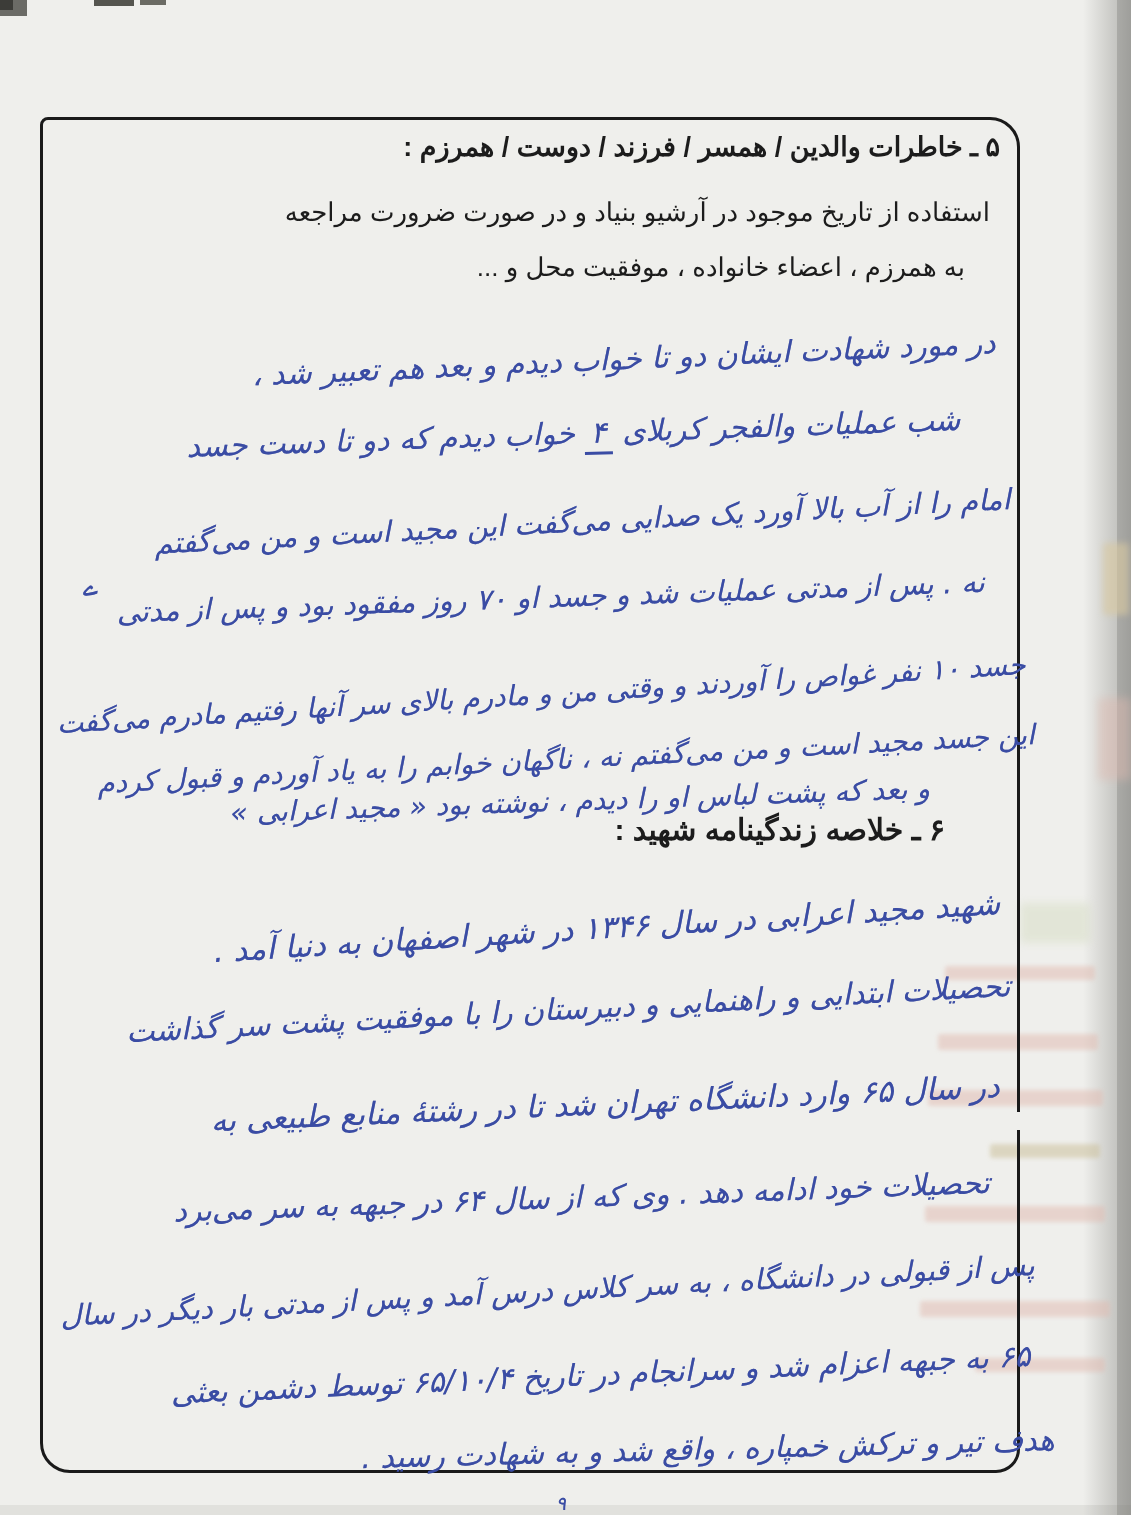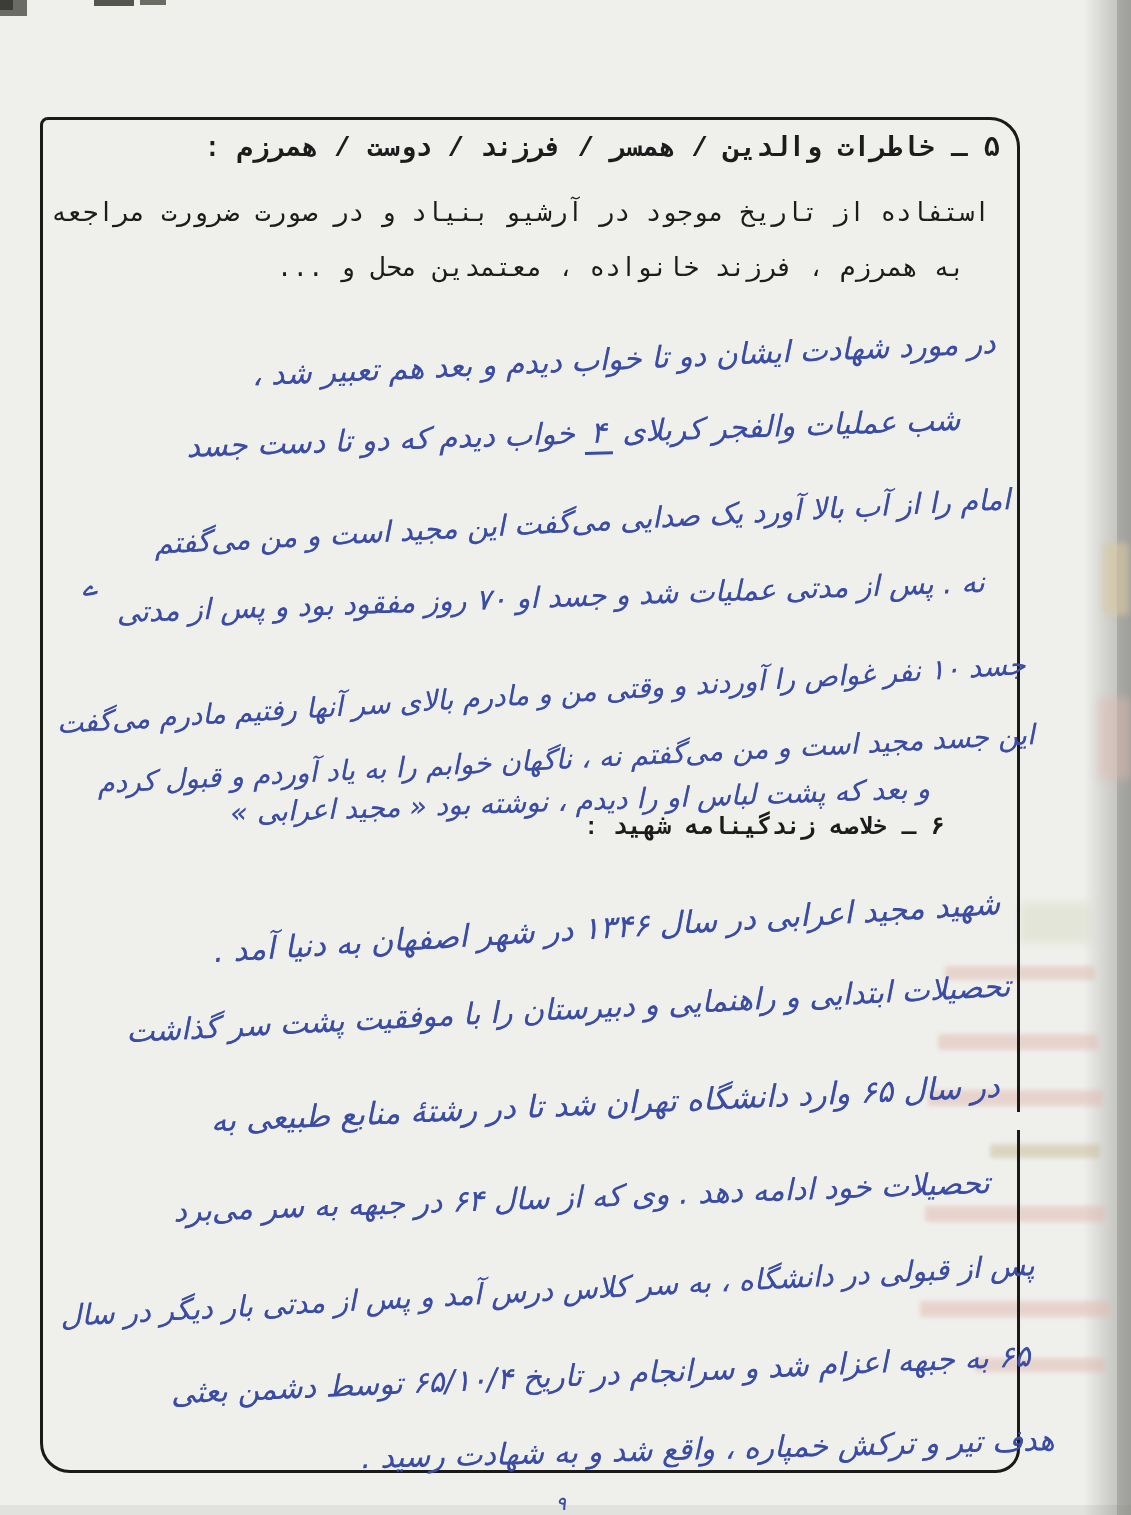--- a/index.html
+++ b/index.html
@@ -19,25 +19,25 @@
   .corner-mark{left:0;top:0;width:27px;height:16px;background:#6b6b66;}
   .corner-mark-dark{left:0;top:0;width:13px;height:10px;background:#3c3c38;}
   .top-dash1{left:94px;top:0;width:40px;height:6px;background:#55554f;}
   .top-dash2{left:140px;top:0;width:26px;height:5px;background:#6b6b64;}
   
   .frame{left:40px;top:117px;width:980px;height:1356px;box-sizing:border-box;
     border:3px solid #1a1a1a;border-radius:8px 30px 24px 30px;}
   .frame-gap{left:1013px;top:1112px;width:10px;height:18px;background:#efefec;}
   
   .print{color:var(--print);direction:rtl;white-space:nowrap;
-    font-family:Liberation Mono, monospace;}
+    font-family:Liberation Sans, sans-serif;}
   .h5{top:131px;right:131px;font-size:27px;font-weight:bold;letter-spacing:.5px;}
   .p1{top:197px;right:141px;font-size:26px;}
   .p2{top:252px;right:166px;font-size:26px;}
-  .h6{top:812px;right:186px;font-size:24px;font-weight:bold;}
+  .h6{top:812px;right:186px;font-size:30px;font-weight:bold;}
   
   .hand{color:var(--ink);direction:rtl;white-space:nowrap;font-style:italic;
     font-family:"DejaVu Sans",sans-serif;transform-origin:100% 50%;
     text-shadow:0 0 .4px rgba(58,76,164,.6);}
   .u{border-bottom:3px solid currentColor;padding:0 6px 2px;}
   .m1{top:325px;right:136px;font-size:30px;transform:rotate(-2.5deg);}
   .m2{top:402px;right:171px;font-size:30px;transform:rotate(-2deg);}
   .m3{top:482px;right:121px;font-size:29px;transform:rotate(-3deg);}
   .m4{top:565px;right:146px;font-size:29px;transform:rotate(-2deg);}
   .m5{top:648px;right:106px;font-size:28px;transform:rotate(-3.5deg);}
@@ -85,21 +85,21 @@
 <div class="abs ghost g6"></div>
 <div class="abs ghost g7"></div>
 <div class="abs ghost g8"></div>
 <div class="abs ghost g9"></div>
 
 <div class="abs frame"></div>
 <div class="abs frame-gap"></div>
 
 <div class="abs print h5">۵ ـ خاطرات والدین / همسر / فرزند / دوست / همرزم :</div>
 <div class="abs print p1">استفاده از تاریخ موجود در آرشیو بنیاد و در صورت ضرورت مراجعه</div>
-<div class="abs print p2">به همرزم ، فرزند خانواده ، معتمدین محل و ...</div>
+<div class="abs print p2">به همرزم ، اعضاء خانواده ، موفقیت محل و ...</div>
 
 <div class="abs hand m1">در مورد شهادت ایشان دو تا خواب دیدم و بعد هم تعبیر شد ،</div>
 <div class="abs hand m2"><span>شب عملیات والفجر کربلای</span> <span class="u">۴</span> <span>خواب دیدم که دو تا دست جسد</span></div>
 <div class="abs hand m3">امام را از آب بالا آورد یک صدایی می‌گفت این مجید است و من می‌گفتم</div>
 <div class="abs hand m4">نه . پس از مدتی عملیات شد و جسد او ۷۰ روز مفقود بود و پس از مدتی</div>
 <div class="abs hand m5">جسد ۱۰ نفر غواص را آوردند و وقتی من و مادرم بالای سر آنها رفتیم مادرم می‌گفت</div>
 <div class="abs hand m6">این جسد مجید است و من می‌گفتم نه ، ناگهان خوابم را به یاد آوردم و قبول کردم</div>
 <div class="abs hand m7">و بعد که پشت لباس او را دیدم ، نوشته بود « مجید اعرابی »</div>
 
 <div class="abs print h6">۶ ـ خلاصه زندگینامه شهید :</div>

